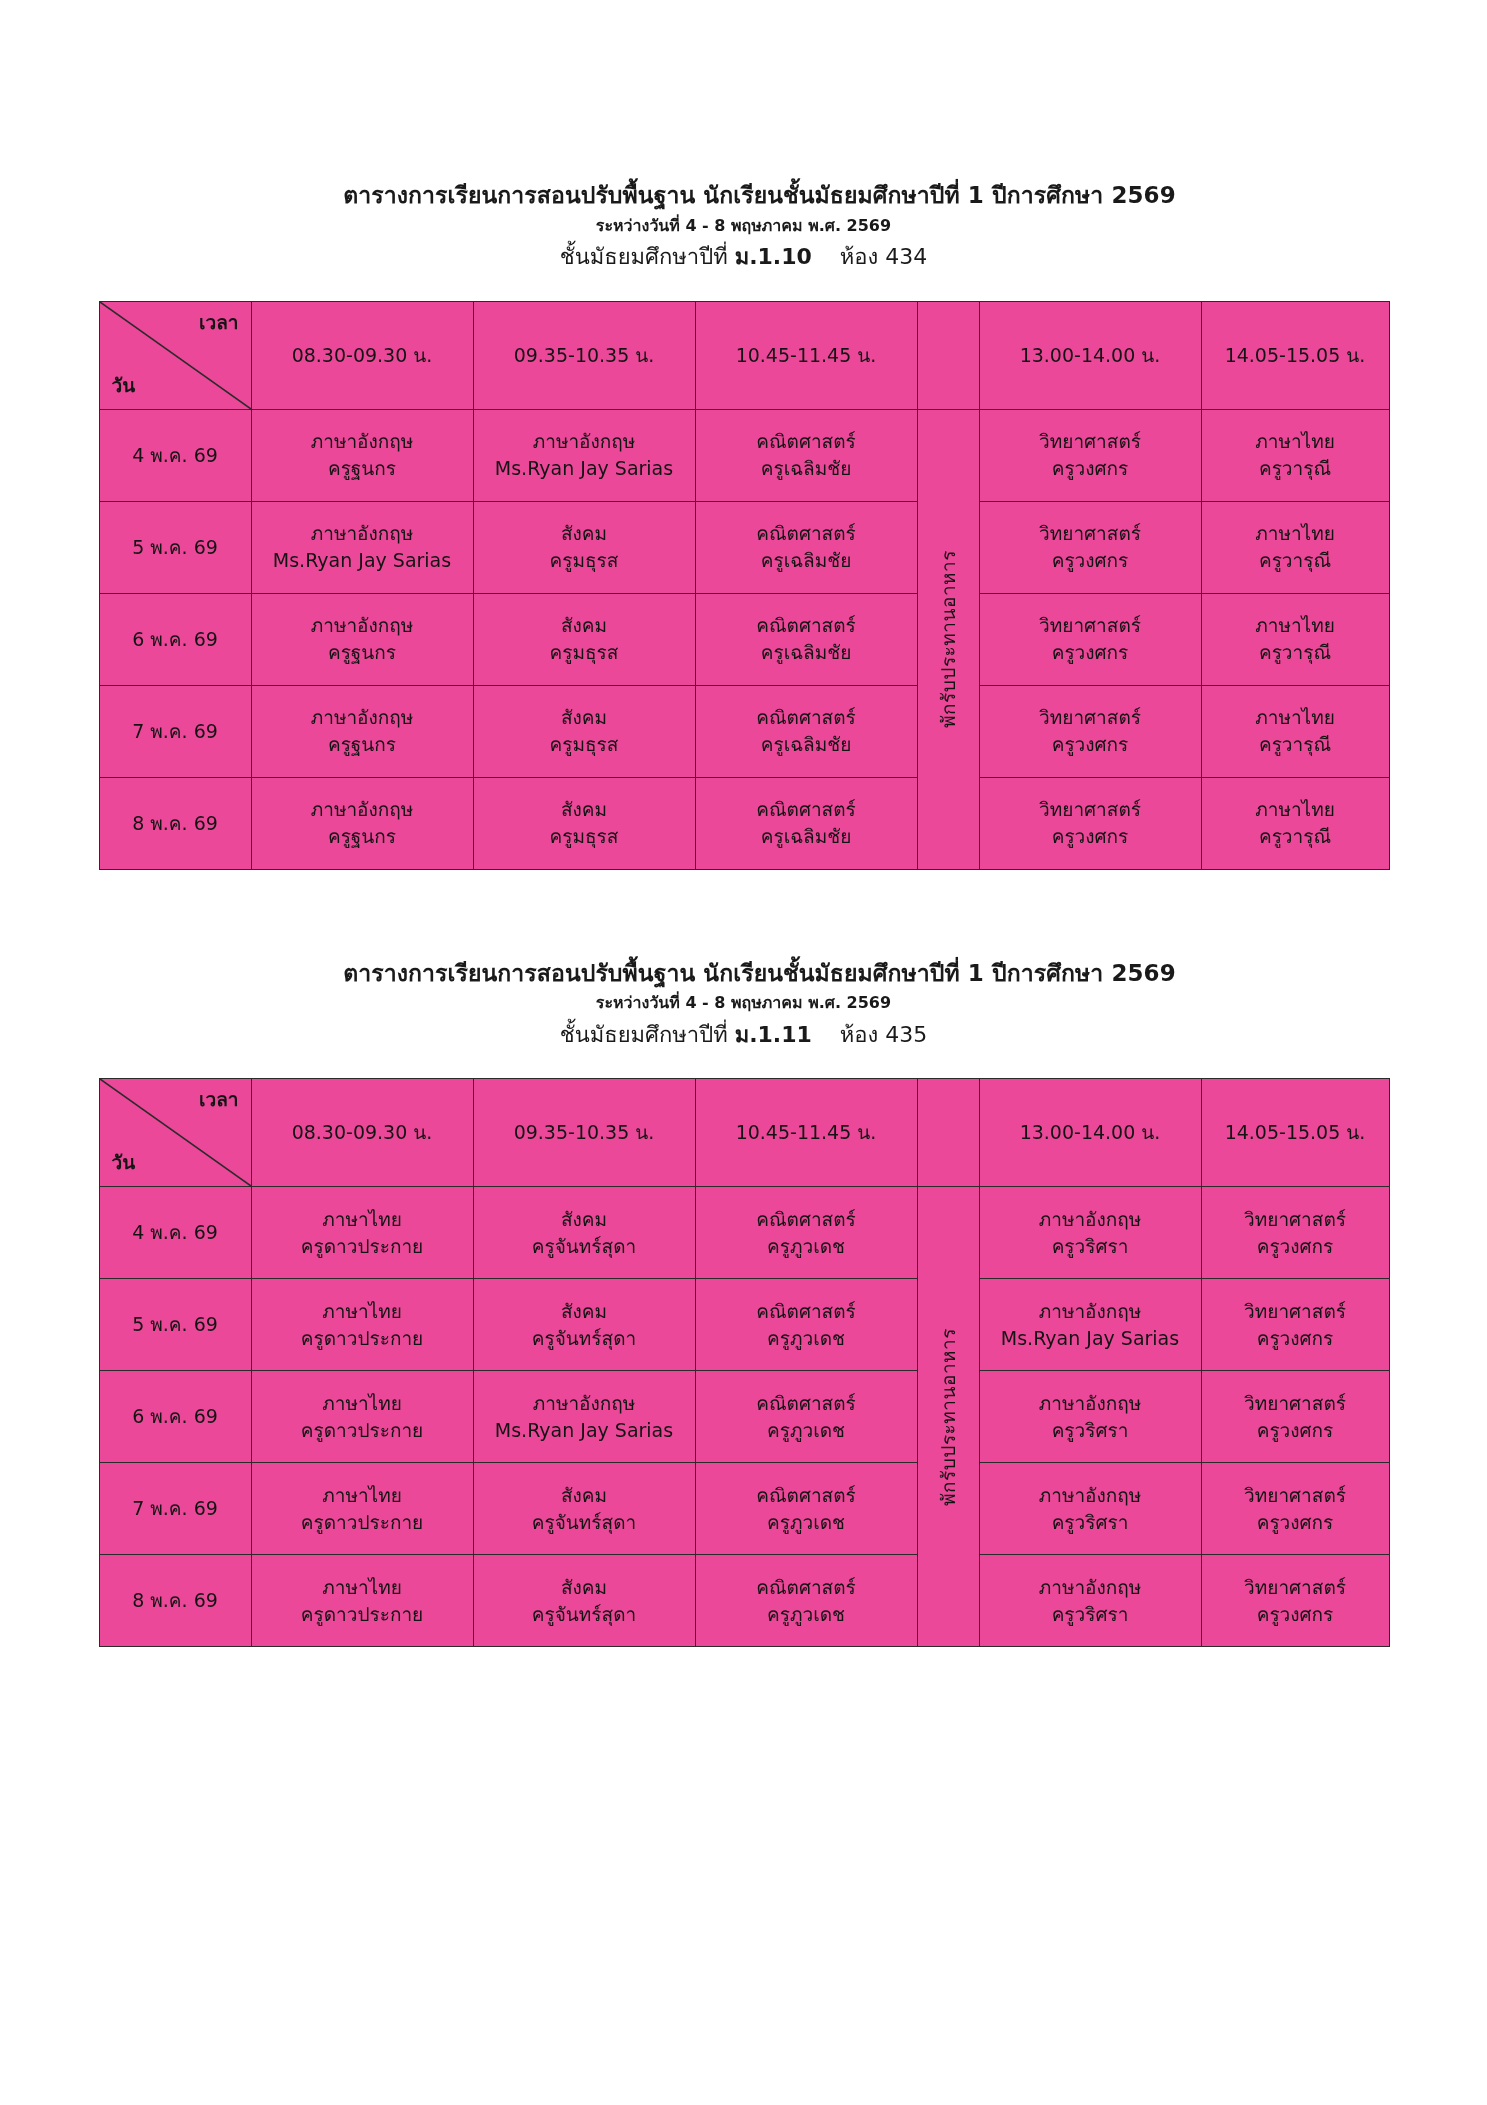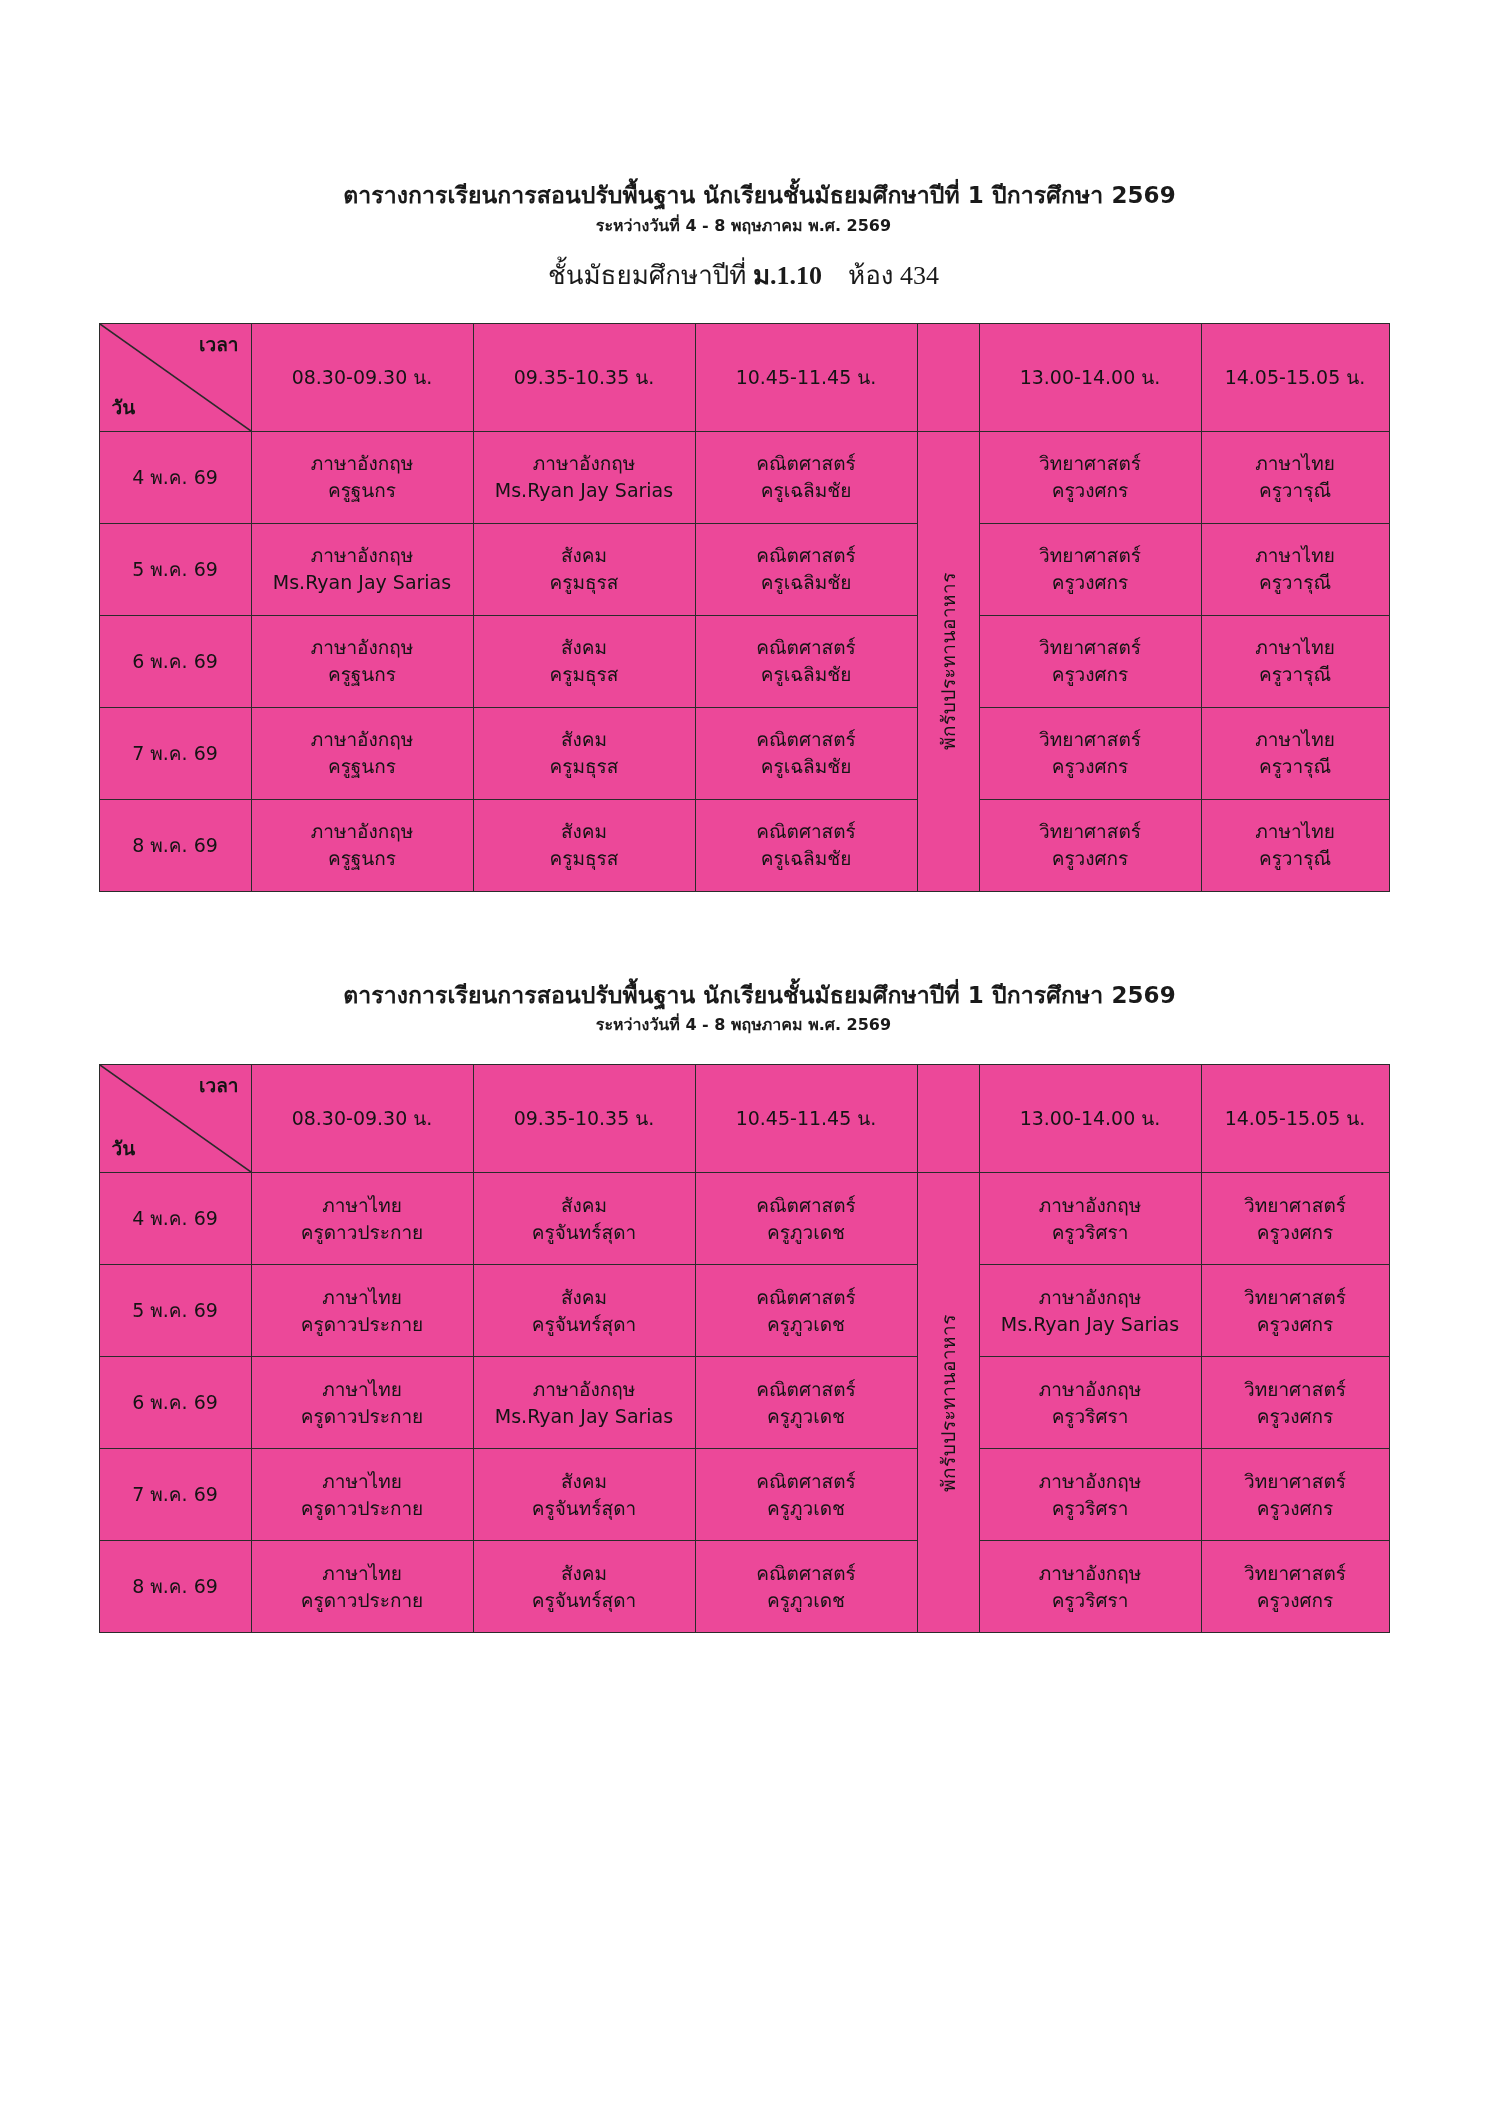--- a/index.html
+++ b/index.html
@@ -36,24 +36,23 @@
     font-size: 23px;
     font-weight: bold;
     letter-spacing: 0.1px;
     padding-left: 32px;
   }
   .title-sub {
     font-size: 16px;
     font-weight: bold;
   }
   .title-class {
-    font-size: 26px;
+    font-size: 22px;
     font-weight: normal;
-    margin-top: 18px;
-    font-family: Liberation Serif, serif;
+    margin-top: 2px;
   }
   .title-class .strong { font-weight: bold; }
 
   
   .table-wrap {
     margin: 26px auto 0 auto;
     width: 1290px;
   }
   table.sched {
     border-collapse: collapse;
@@ -316,20 +315,27 @@
           </tr>
         </tbody>
       </table>
     </div>
   </section>
 
   <section class="schedule-block" id="block-2">
     <div class="titles">
       <div class="title-main">ตารางการเรียนการสอนปรับพื้นฐาน นักเรียนชั้นมัธยมศึกษาปีที่ 1 ปีการศึกษา 2569</div>
       <div class="title-sub">ระหว่างวันที่ 4 - 8 พฤษภาคม พ.ศ. 2569</div>
+      <div class="title-class">
+        <span>ชั้นมัธยมศึกษาปีที่</span>
+        <span class="strong">ม.1.11</span>
+        &nbsp;&nbsp;
+        <span>ห้อง</span>
+        <span>435</span>
+      </div>
     </div>
 
     <div class="table-wrap">
       <table class="sched">
         <colgroup>
           <col class="c-day">
             <col class="c-p1">
             <col class="c-p2">
             <col class="c-p3">
           <col class="c-lunch">

